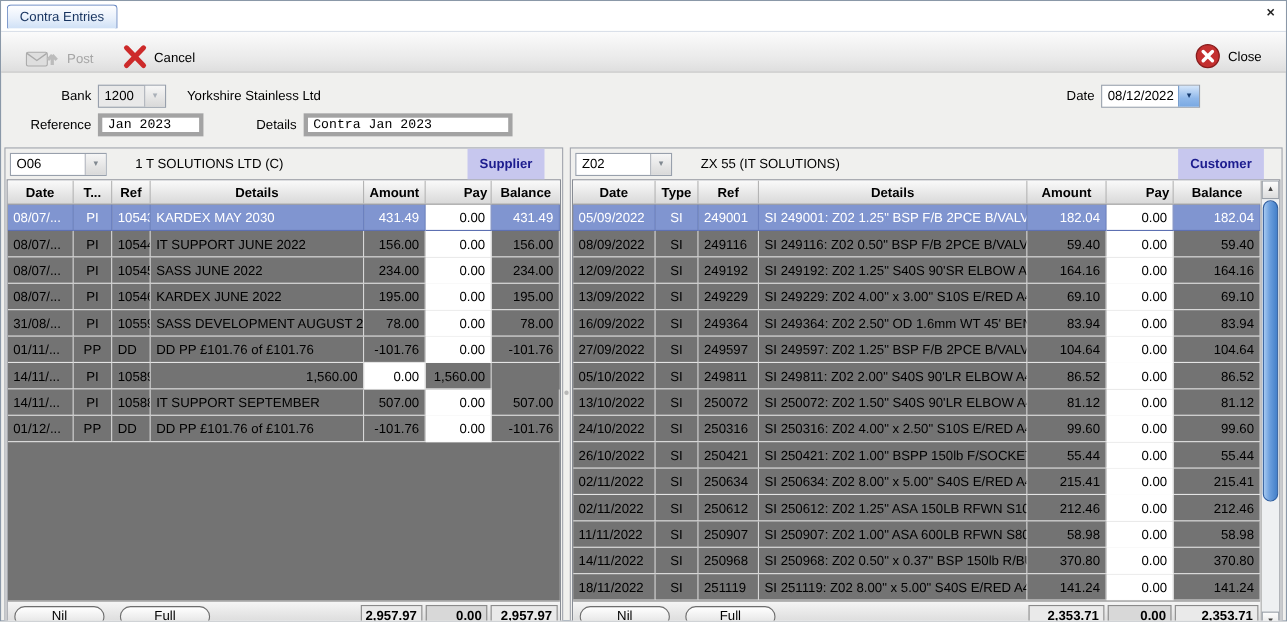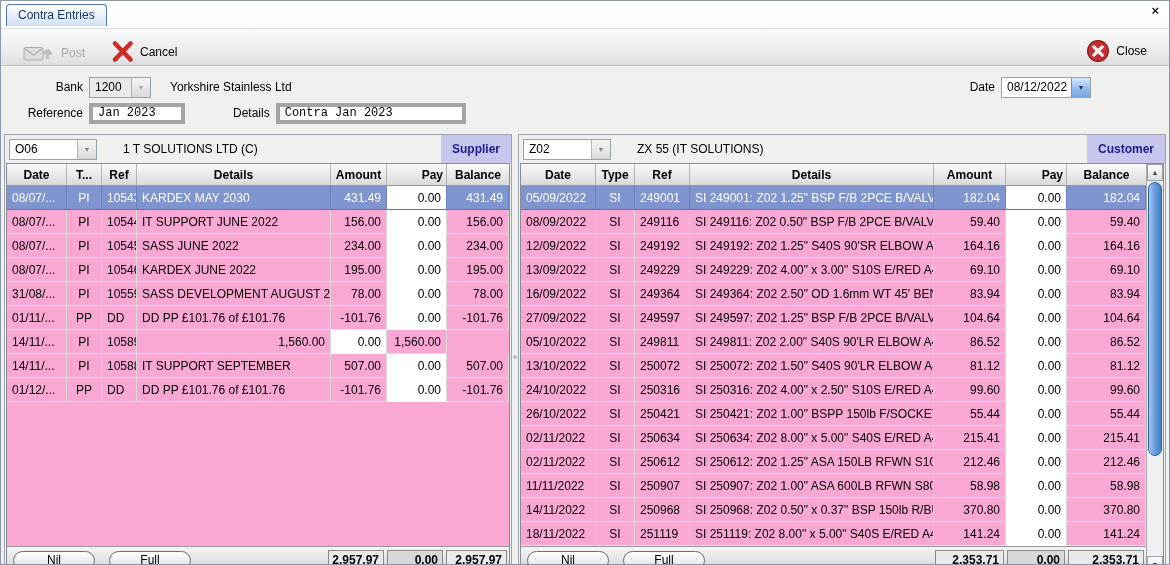--- a/index.html
+++ b/index.html
@@ -85,41 +85,41 @@
   .panel.right { flex: 1; }
   .splitter { width: 6px; flex: none; position: relative; }
   .splitter .dot {
     position: absolute; left: 1px; top: 50%; width: 4px; height: 4px;
     border-radius: 50%; background: #b8b8b8;
   }
   .phead { height: 28px; flex: none; display: flex; align-items: center; padding-left: 4px; position: relative; }
   .acct-combo { width: 88px; }
   .acct-name { margin-left: 26px; }
   .badge {
-    position: absolute; right: 0; top: 0; bottom: 0;
+    position: absolute; right: 16px; top: 0; bottom: 0;
     display: flex; align-items: center; justify-content: center;
     padding: 0 11px; font-weight: bold;
     background: #c7c7ee; color: #1c1c8e;
   }
   
   .tablewrap { flex: 1; display: flex; border: 1px solid #888c94; margin: 0 1px 1px 1px; overflow: hidden; background: #fff; }
   .tcol { flex: 1; display: flex; flex-direction: column; overflow: hidden; }
   .thead {
     height: 22px; flex: none; display: grid;
     background: linear-gradient(#fafafa, #e6e6e6 60%, #d9d9d9);
     border-bottom: 1px solid #989898;
     font-weight: bold;
   }
   .th {
     display: flex; align-items: center; justify-content: center;
     border-right: 1px solid #b4b4b4; overflow: hidden; white-space: nowrap; padding: 0 3px;
   }
   .th.rt { justify-content: flex-end; }
   .th:last-child { border-right: none; }
-  .tbody { flex: 1; overflow: hidden; background: #f9a8d4; }
+  .tbody { flex: 1; overflow: hidden; background: #737373; }
   .trow { height: 24px; display: grid; }
   .panel.left .thead, .panel.left .trow { grid-template-columns: 60px 35px 35px 1fr 56px 60px 62px; }
   .panel.right .thead, .panel.right .trow { grid-template-columns: 75px 39px 55px 1fr 72px 61px 79px; }
   .cell {
     display: flex; align-items: center; padding: 0 5px;
     border-right: 1px solid #d8d8d8; border-bottom: 1px solid #e4e4e4;
     overflow: hidden; white-space: nowrap;
   }
   .cell.ctr { justify-content: center; }
   .cell.num { justify-content: flex-end; }

